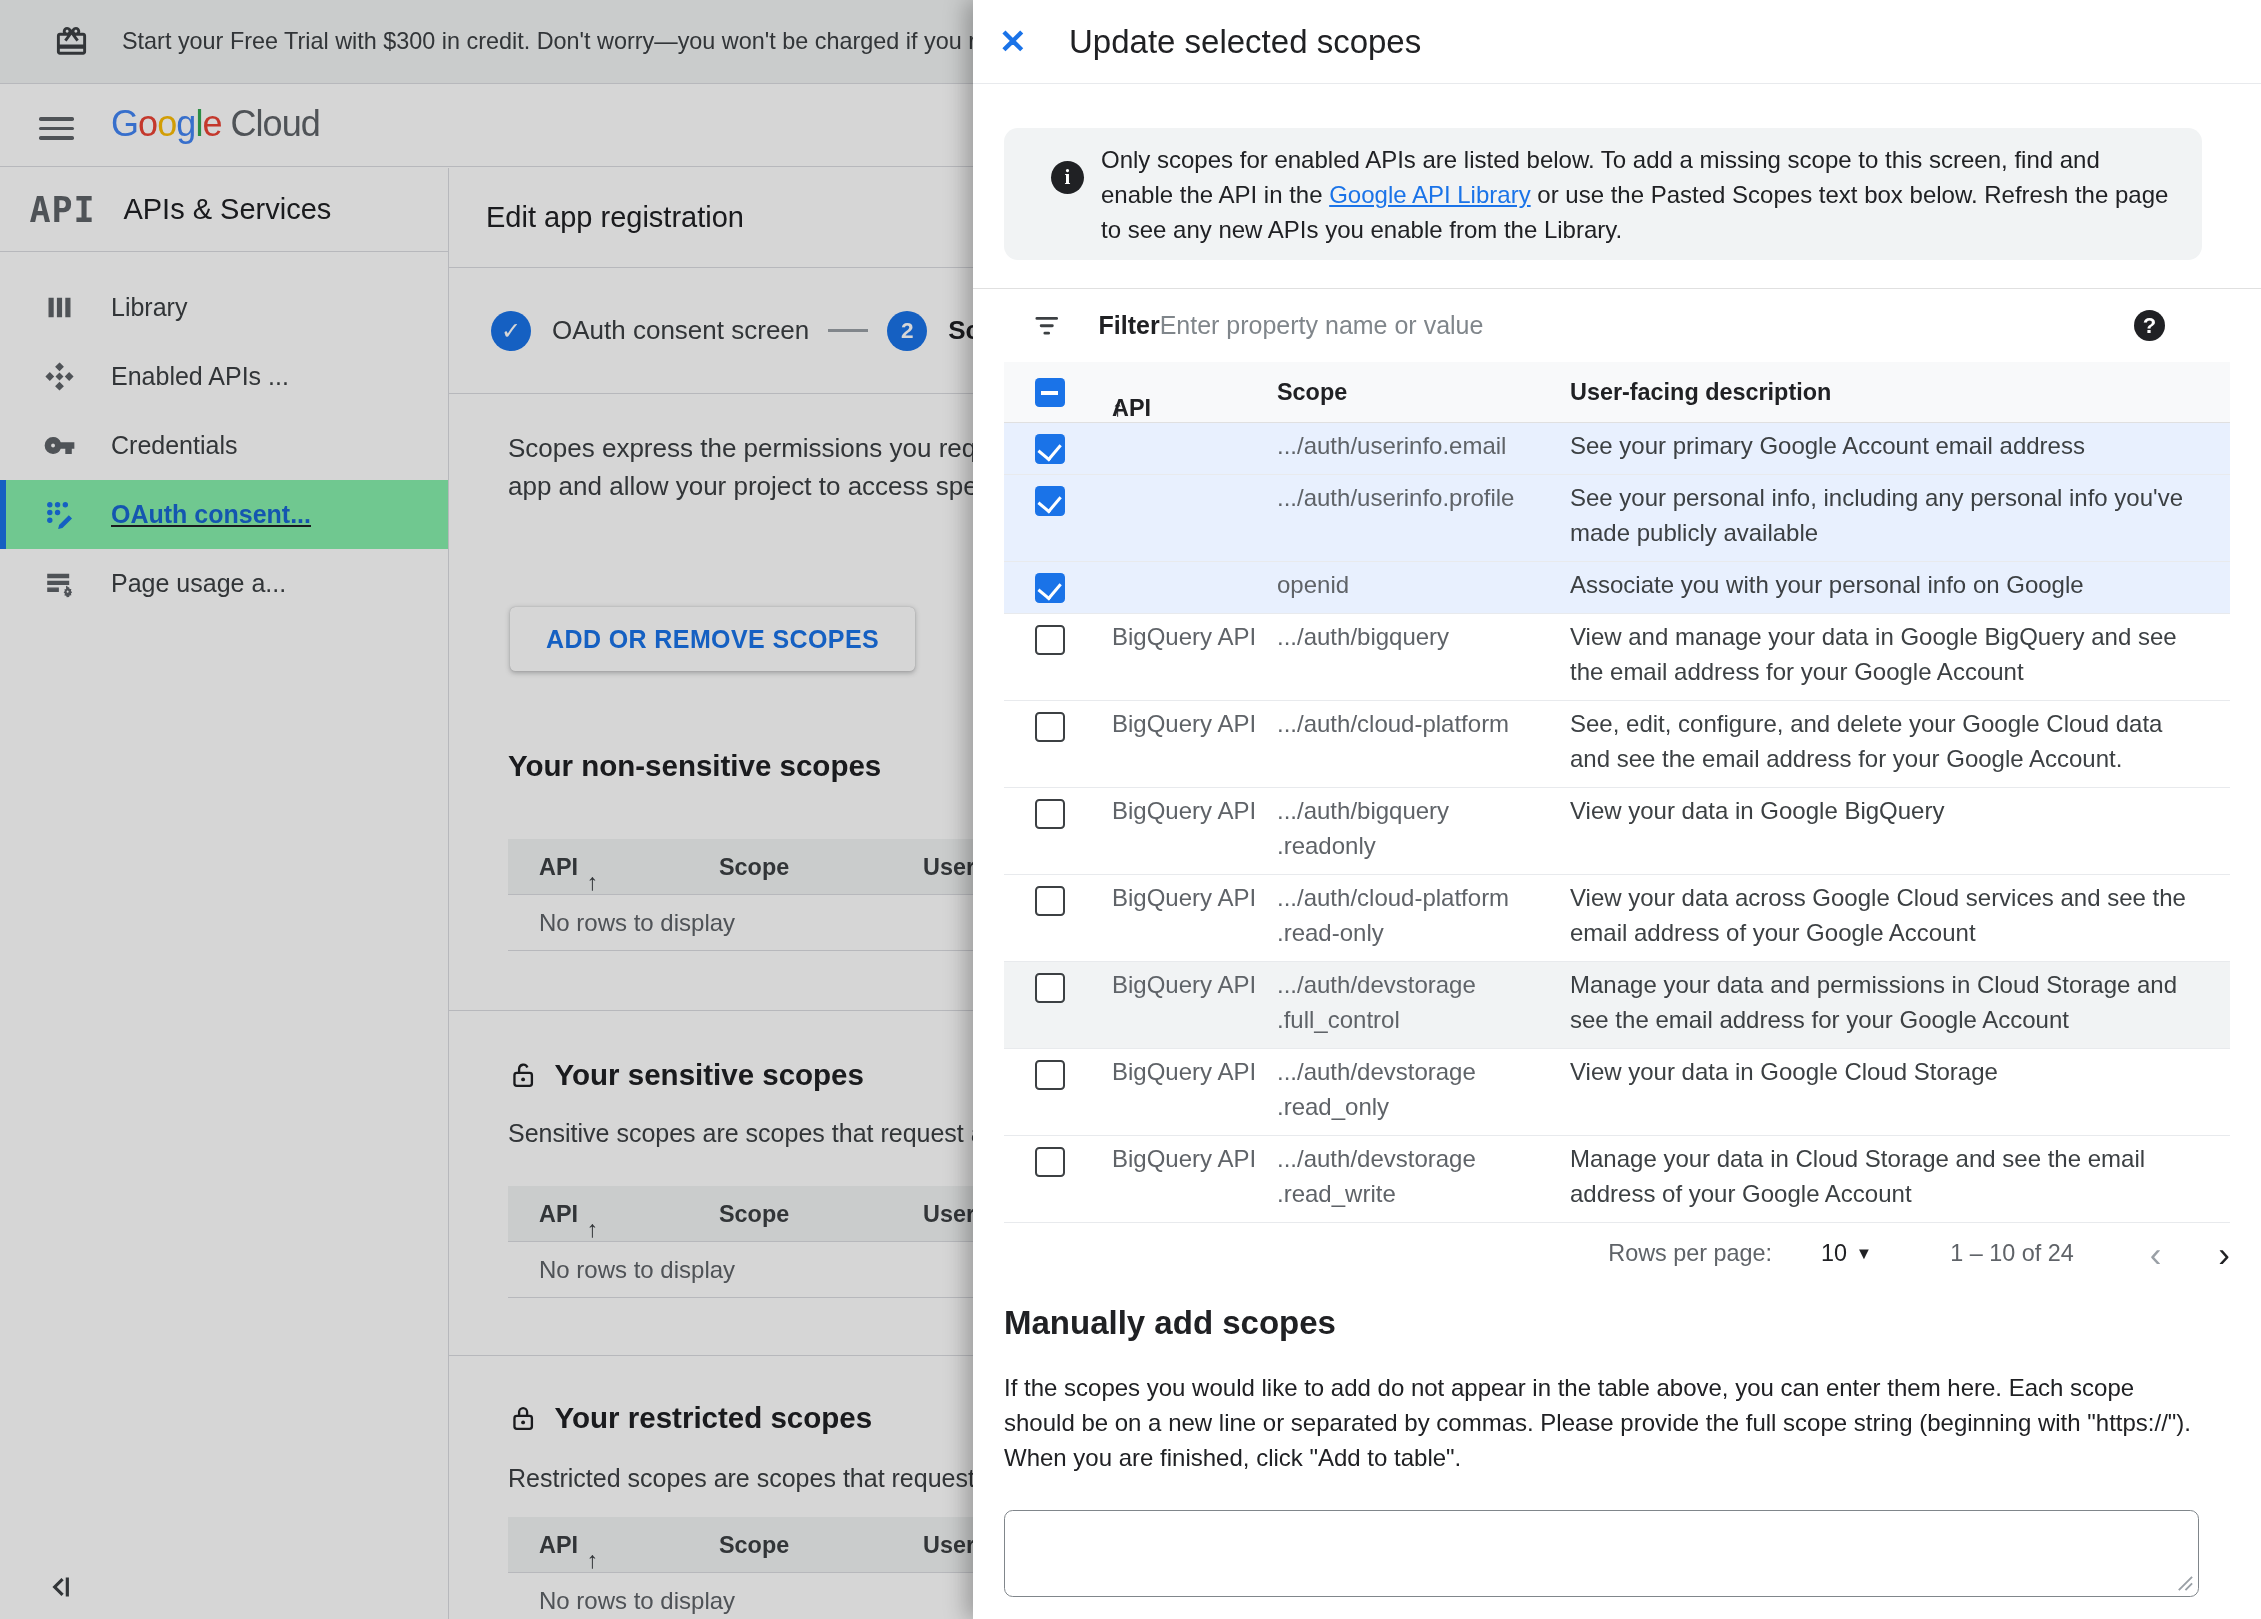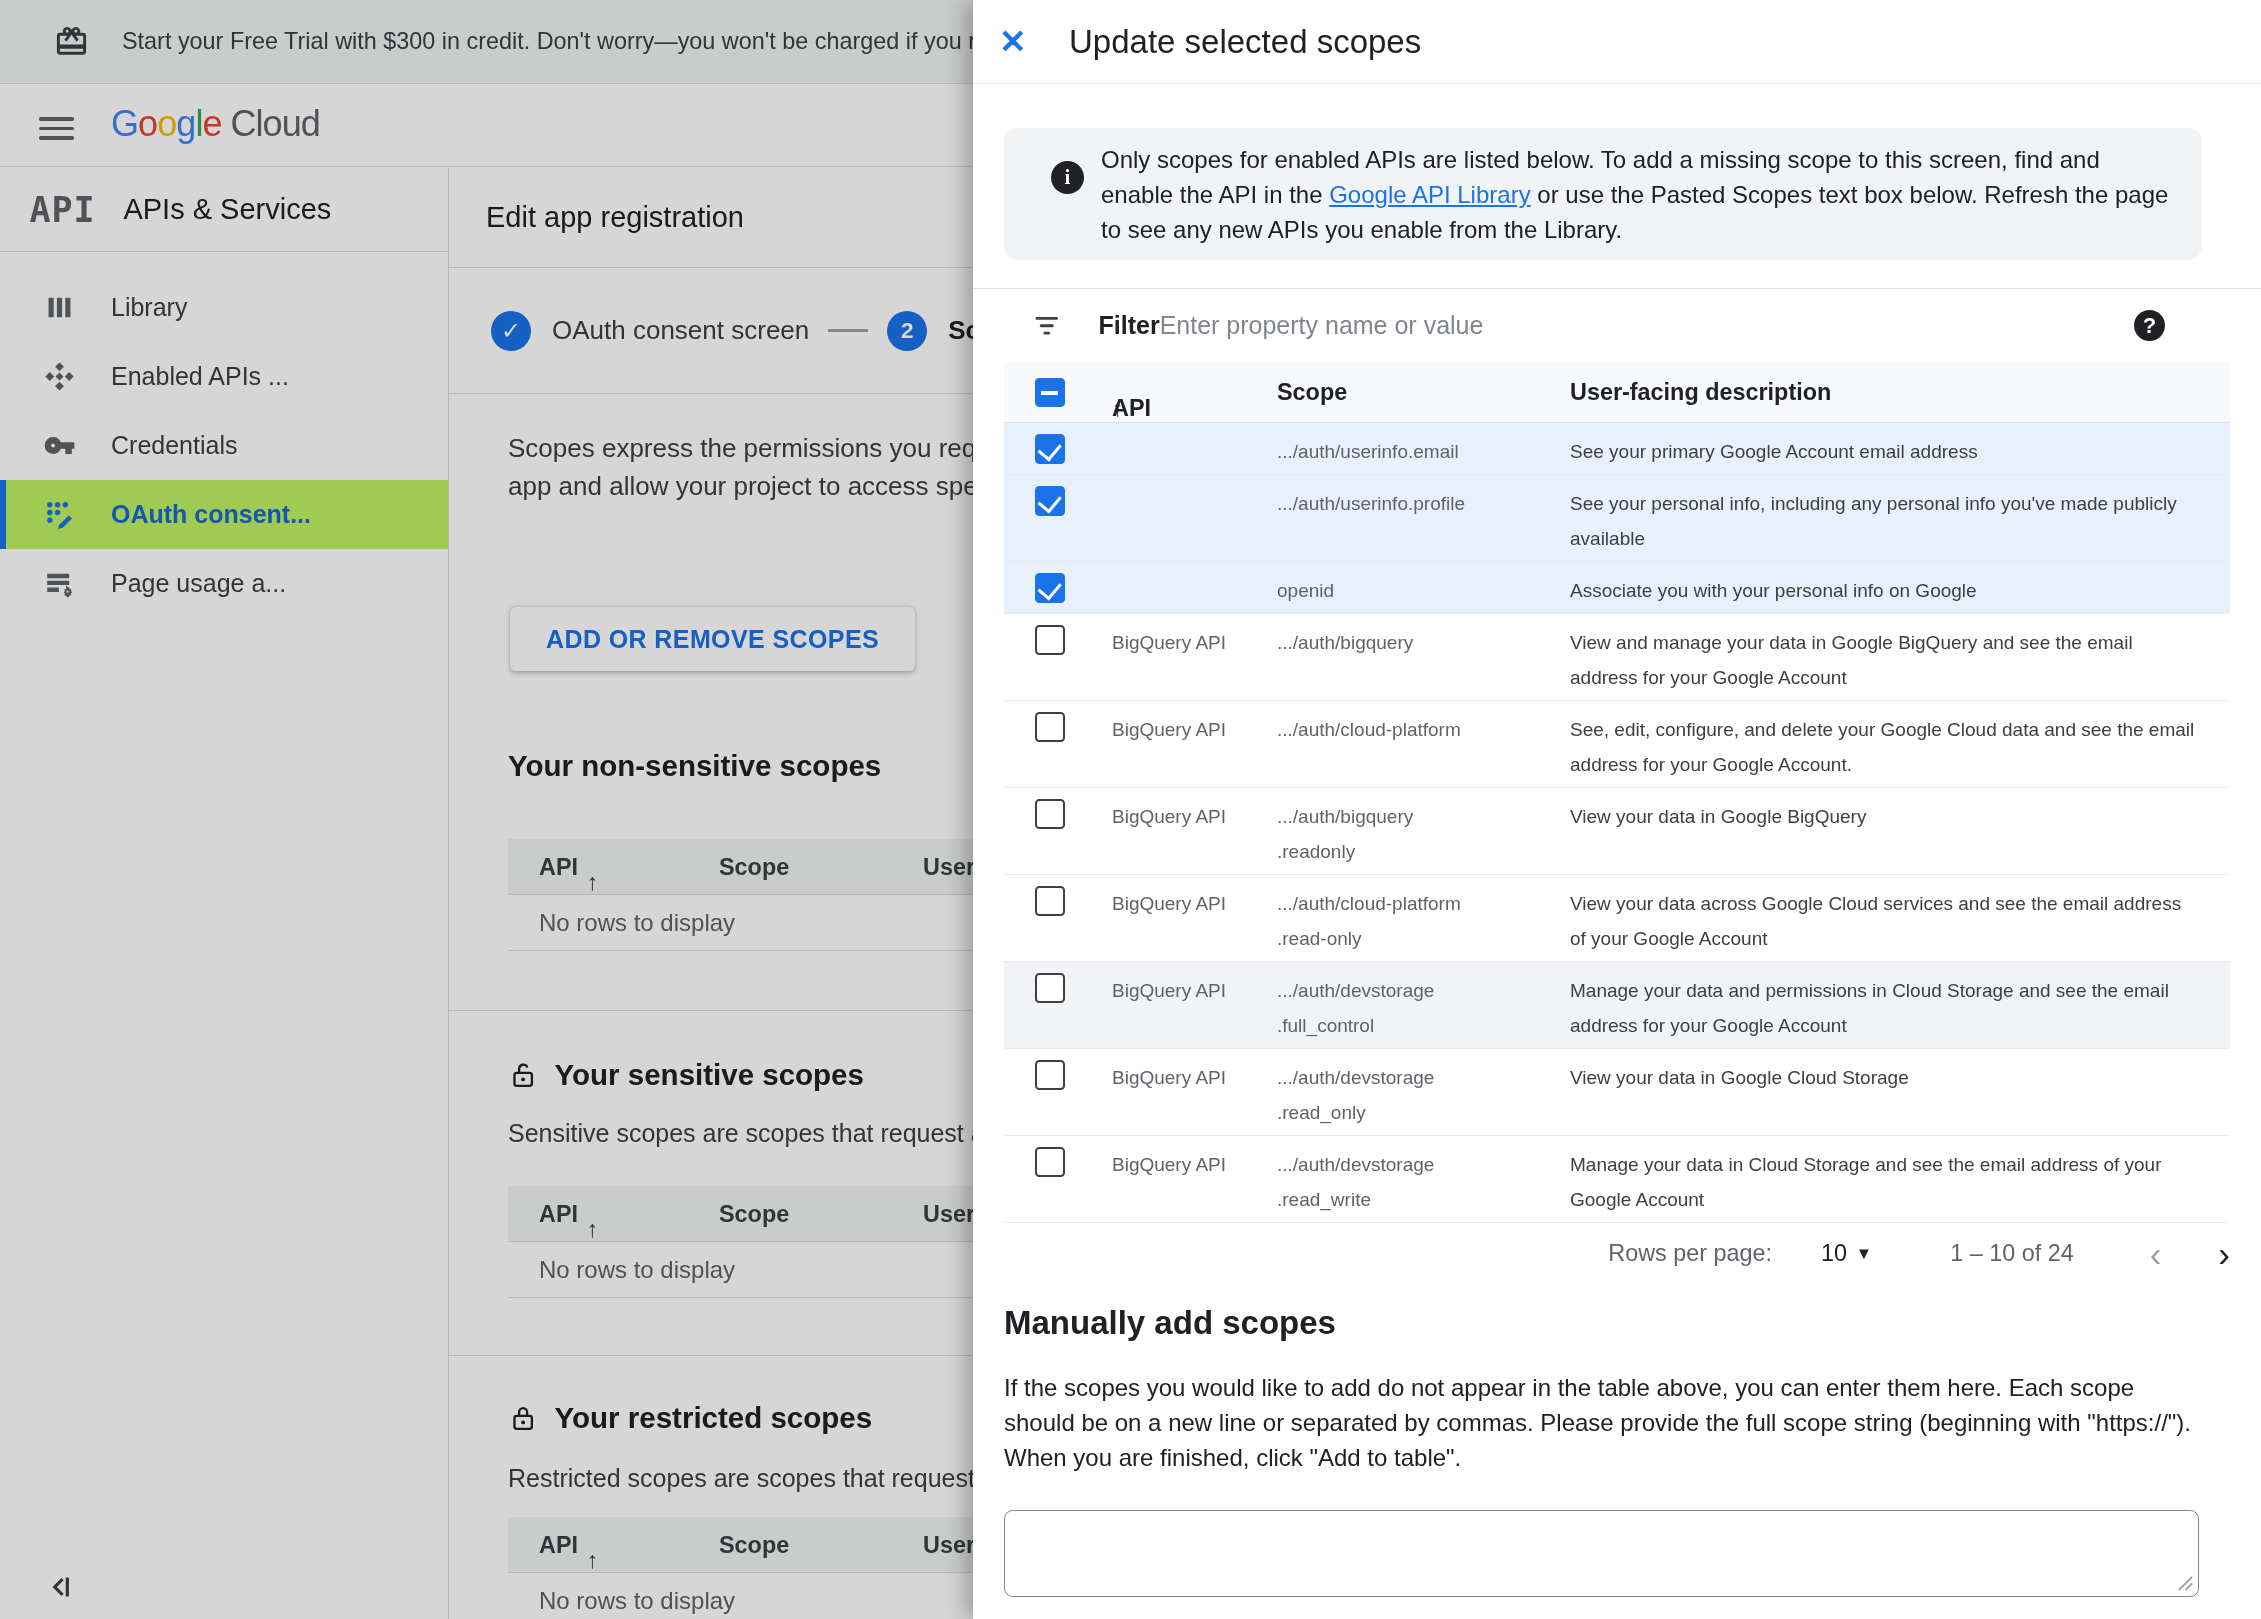--- a/index.html
+++ b/index.html
@@ -38,21 +38,21 @@
   .prod-head { height:84px; border-bottom:0.9px solid #dadce0; display:flex; align-items:center; }
   .prod-badge { margin-left:29.5px; font-family:"DejaVu Sans Mono", monospace; font-weight:bold;
                 font-size:35px; color:#5f6368; letter-spacing:0.9px; }
   .prod-title { margin-left:28px; font-size:29px; color:#202124; }
   .nav { padding-top:21px; }
   .nav-item { position:relative; height:69px; display:flex; align-items:center; cursor:pointer; }
   .nav-item .nav-icon { position:absolute; left:42px; width:35px; height:35px; display:flex;
                         align-items:center; justify-content:center; }
   .nav-item .nav-icon svg { width:31px; height:31px; fill:#5f6368; stroke:#5f6368; }
   .nav-item .nav-label { margin-left:111px; font-size:25px; color:#3c4043; white-space:nowrap; }
-  .nav-item.selected { background:#bef264; }
+  .nav-item.selected { background:#86efac;text-decoration:underline; }
   .nav-item.selected::before { content:""; position:absolute; left:0; top:0; bottom:0; width:6px; background:#1a73e8; }
   .nav-item.selected .nav-label { color:#1967d2; font-weight:bold; }
   .nav-item.selected .nav-icon svg { fill:#1a73e8; stroke:#1a73e8; }
   .collapse-btn { position:absolute; left:42px; top:1400px; width:38px; height:38px; cursor:pointer; }
 
   .main { position:absolute; left:449px; top:168px; width:1812px; height:1452px; background:#fff; }
   .main-title-bar { position:absolute; left:0; top:0; width:100%; height:100px;
                     border-bottom:0.9px solid #dadce0; display:flex; align-items:center; }
   .main-title { margin-left:37px; font-size:29px; color:#202124; }
   .stepper { position:absolute; left:0; top:100px; width:100%; height:126px;
@@ -116,21 +116,21 @@
 
   .ptable { position:absolute; left:31px; top:362px; width:1226px; }
   .phead { position:relative; height:61px; background:#f8f9fa; border-bottom:0.9px solid #e0e0e0; }
   .phead span { position:absolute; top:16.5px; font-size:23.4px; font-weight:bold; color:#202124; white-space:nowrap; }
   .prow { position:relative; border-bottom:0.9px solid #e8eaed; background:#fff; }
   .prow.h1 { height:52px; } .prow.h2 { height:87px; }
   .prow.sel { background:#e8f0fe; }
   .prow.hov { background:#f1f3f4; }
   .col-cb  { left:31px; }  .col-api { left:108px; width:174px; }
   .col-scope { left:273px; width:287px; } .col-desc { left:566px; width:630px; }
-  .prow span { position:absolute; top:11px; font-size:19px; line-height:35px; color:#3c4043; }
+  .prow span { position:absolute; top:5px; font-size:24px; line-height:35px; color:#3c4043; }
   .prow .scope { white-space:pre-line; color:#5f6368; }
   .prow .api { color:#5f6368; }
   .cb { position:absolute; width:29.5px; height:29.5px; border-radius:4.3px; top:11.3px; cursor:pointer; }
   .cb.unchecked { border:2.6px solid #3c4043; background:#fff; }
   .cb.checked { background:#1a73e8; }
   .cb.checked::after { content:""; position:absolute; left:7px; top:4.3px; width:12px; height:17.4px;
                        border:solid #fff; border-width:0 3.5px 3.5px 0; transform:rotate(40deg); }
   .cb.indeterminate { background:#1a73e8; }
   .cb.indeterminate::after { content:""; position:absolute; left:6px; top:13px; width:17.4px; height:4.3px; background:#fff; }
   .phead .cb { top:15.6px; }

